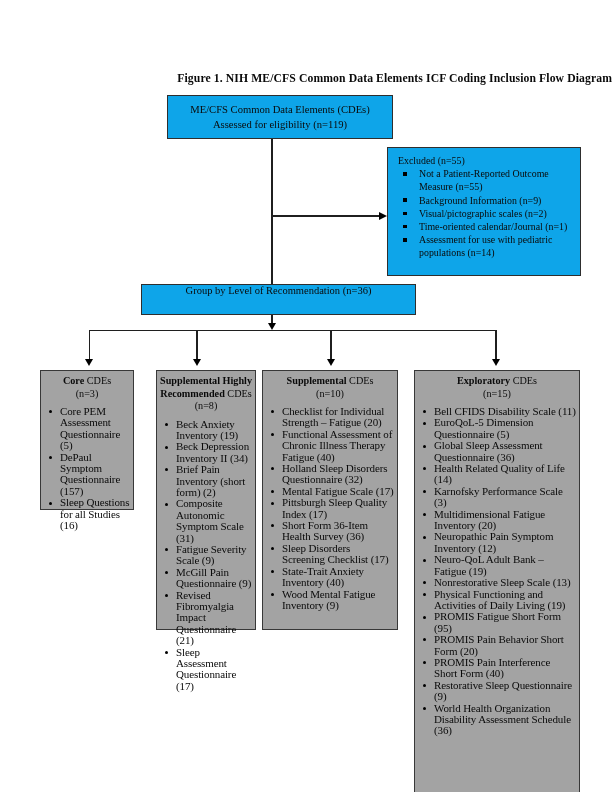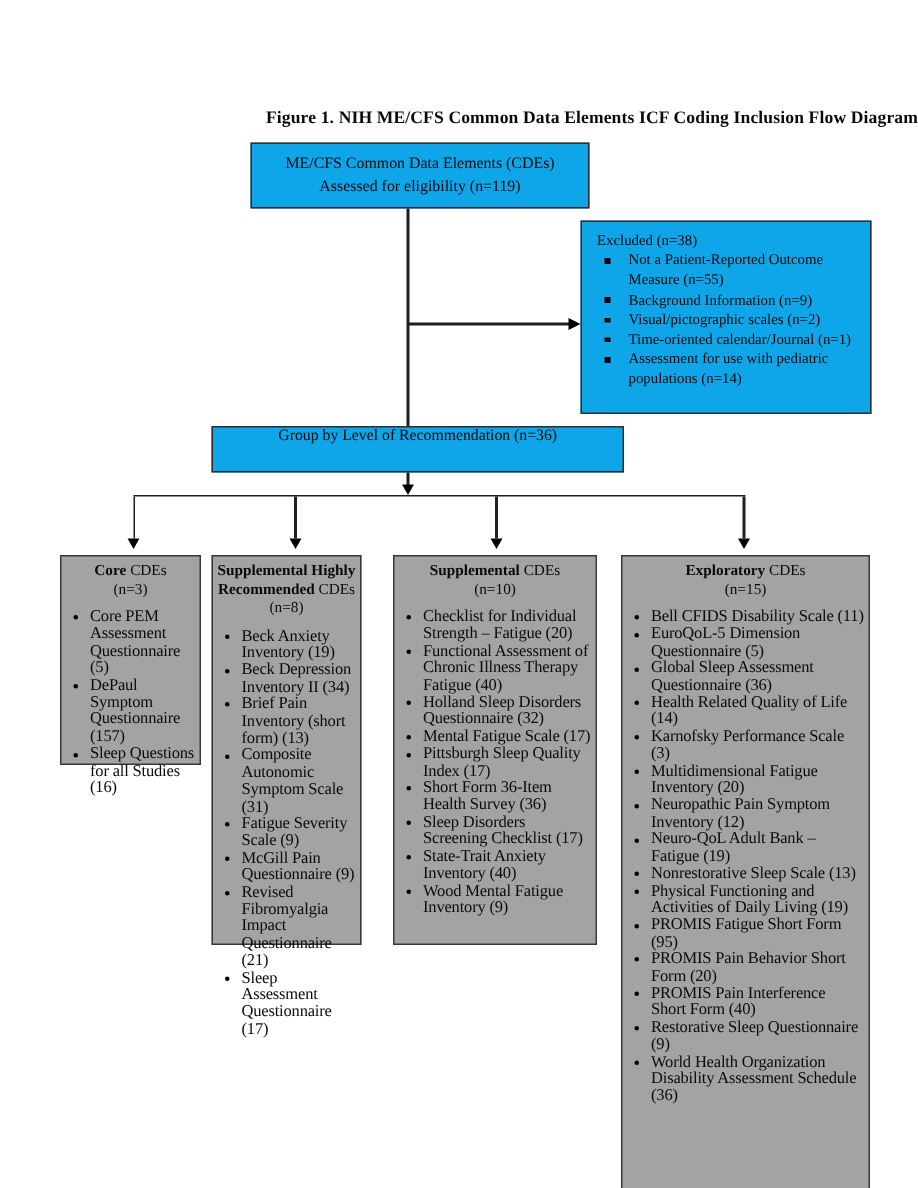--- a/index.html
+++ b/index.html
@@ -20,21 +20,21 @@
   .excl-box{left:387px;top:147px;width:194px;height:129px;padding:6px 6px 0 9px;font-size:9.9px;line-height:13.2px;}
   .excl-header{margin:0 0 0 1px;}
   ul.sq-list{margin:0;padding:0;list-style:none;}
   ul.sq-list li{position:relative;padding-left:22px;}
   ul.sq-list li::before{content:"";position:absolute;left:6px;top:4.8px;width:3.6px;height:3.6px;background:#000;}
   
   .group-box{left:141px;top:284px;width:275px;height:31px;display:flex;justify-content:center;align-items:flex-start;font-size:10.5px;text-align:center;}
   
   .cat-box{top:370px;border:1.2px solid #383838;background:#a3a3a3;}
   .cat-0{left:40px;width:94px;height:140px;}
-  .cat-1{left:141px;width:100px;height:260px;}
+  .cat-1{left:156px;width:100px;height:260px;}
   .cat-2{left:262px;width:136px;height:260px;}
   .cat-3{left:414px;width:166px;height:424px;}
   .cat-title{text-align:center;font-size:10.2px;line-height:12.5px;padding:4px 3px 0 3px;}
   .cat-title .b{font-weight:bold;}
   .cat-count{text-align:center;font-size:10.2px;line-height:12.5px;}
   ul.cat-list{margin:6px 0 0 0;padding:0 3px 0 4px;list-style:none;font-size:11px;line-height:11.4px;letter-spacing:-0.12px;}
   ul.cat-list li{position:relative;padding-left:15px;}
   ul.cat-list li::before{content:"";position:absolute;left:4px;top:4.3px;width:3px;height:3px;border-radius:50%;background:#000;}
   
   .cline{background:#1f1f1f;}
@@ -50,21 +50,21 @@
   <div>ME/CFS Common Data Elements (CDEs)</div>
   <div>Assessed for eligibility (n=119)</div>
 </div>
 
 <div class="abs cline" style="left:271.4px;top:139px;width:1.3px;height:145px;"></div>
 
 <div class="abs cline" style="left:272px;top:215.4px;width:107.5px;height:1.3px;"></div>
 <div class="abs tri-right" style="left:379px;top:211.5px;"></div>
 
 <div class="abs fbox excl-box">
-  <div class="excl-header">Excluded (n=38)</div>
+  <div class="excl-header">Excluded (n=55)</div>
   <ul class="sq-list">
       <li>Not a Patient-Reported Outcome Measure (n=55)</li>
       <li>Background Information (n=9)</li>
       <li>Visual/pictographic scales (n=2)</li>
       <li>Time-oriented calendar/Journal (n=1)</li>
       <li>Assessment for use with pediatric populations (n=14)</li>
     </ul>
 </div>
 
 <div class="abs fbox group-box">
@@ -97,21 +97,21 @@
       <li>Sleep Questions for all Studies (16)</li>
     </ul>
 </div>
 
 <div class="abs cat-box cat-1">
   <div class="cat-title"><span class="b">Supplemental Highly Recommended</span><span> CDEs</span></div>
   <div class="cat-count">(n=8)</div>
   <ul class="cat-list">
       <li>Beck Anxiety Inventory (19)</li>
       <li>Beck Depression Inventory II (34)</li>
-      <li>Brief Pain Inventory (short form) (13)</li>
+      <li>Brief Pain Inventory (short form) (2)</li>
       <li>Composite Autonomic Symptom Scale (31)</li>
       <li>Fatigue Severity Scale (9)</li>
       <li>McGill Pain Questionnaire (9)</li>
       <li>Revised Fibromyalgia Impact Questionnaire (21)</li>
       <li>Sleep Assessment Questionnaire (17)</li>
     </ul>
 </div>
 
 <div class="abs cat-box cat-2">
   <div class="cat-title"><span class="b">Supplemental</span><span> CDEs</span></div>

